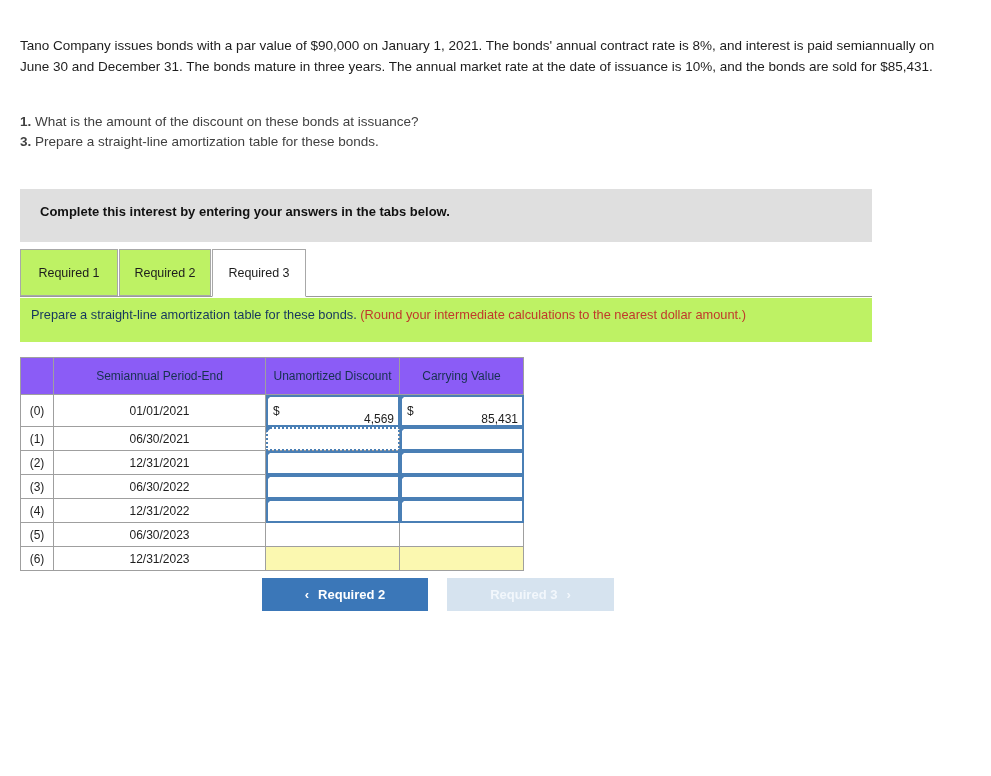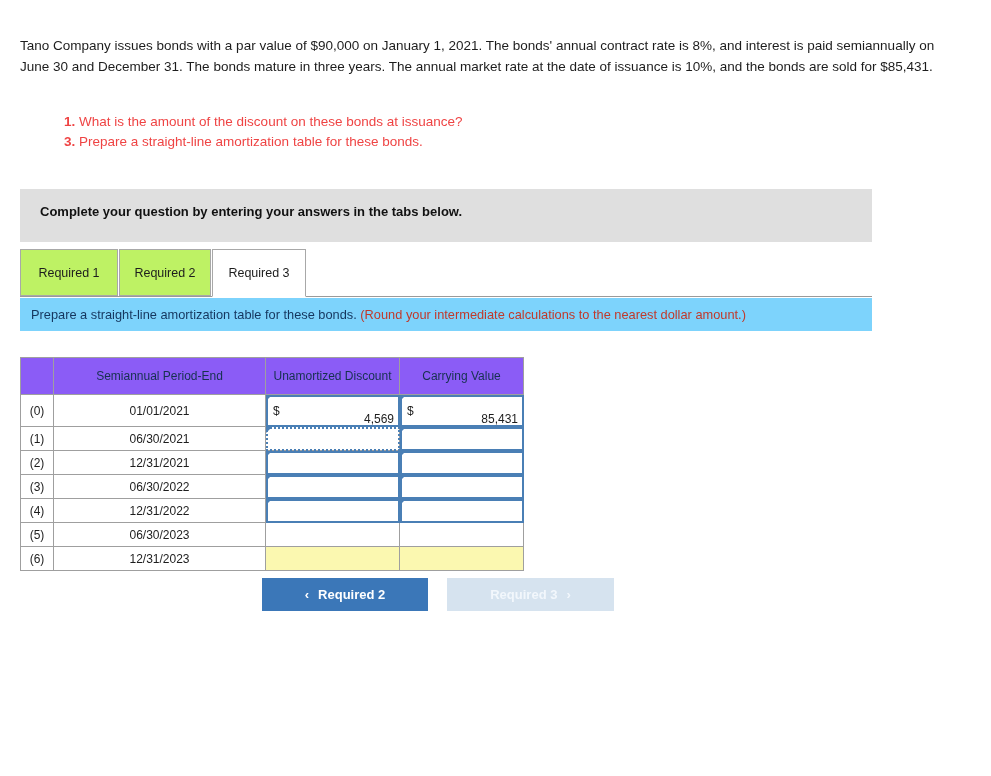--- a/index.html
+++ b/index.html
@@ -34,22 +34,21 @@
     color: #1d1d1d;
   }
 
   .questions {
     position: absolute;
     left: 20px;
     top: 112px;
     width: 900px;
     font-size: 13.5px;
     line-height: 20px;
-    color: #ef4444;
-    margin-left: 44px;
+    color: #404040;
   }
   .questions .qline { white-space: nowrap; }
   .questions .qnum { font-weight: bold; }
 
   
   .gray-banner {
     position: absolute;
     left: 20px;
     top: 189px;
     width: 852px;
@@ -104,22 +103,22 @@
   .tab-1 { left: 0px;   width: 98px; }
   .tab-2 { left: 99px;  width: 92px; }
   .tab-3 { left: 192px; width: 94px; }
 
   
   .blue-panel {
     position: absolute;
     left: 20px;
     top: 298px;
     width: 852px;
-    height: 33px;
-    background: #7dd3fc;
+    height: 44px;
+    background: #bef264;
   }
   .blue-panel-text {
     position: absolute;
     left: 11px;
     top: 8px;
     width: 800px;
     font-size: 12.8px;
     line-height: 17px;
     color: #15365e;
   }
@@ -264,21 +263,21 @@
 <div class="page">
 
   <div class="problem">Tano Company issues bonds with a par value of $90,000 on January 1, 2021. The bonds' annual contract rate is 8%, and interest is paid semiannually on June 30 and December 31. The bonds mature in three years. The annual market rate at the date of issuance is 10%, and the bonds are sold for $85,431.</div>
 
   <div class="questions">
     <div class="qline"><span class="qnum">1.</span> <span>What is the amount of the discount on these bonds at issuance?</span></div>
     <div class="qline"><span class="qnum">3.</span> <span>Prepare a straight-line amortization table for these bonds.</span></div>
   </div>
 
   <div class="gray-banner">
-    <div class="gray-banner-text">Complete your question by entering your answers in the tabs below.</div>
+    <div class="gray-banner-text">Complete this interest by entering your answers in the tabs below.</div>
   </div>
 
   <div class="tabstrip">
     <div class="tabstrip-baseline"></div>
     <div class="tab tab-1">
       <span>Required 1</span>
     </div>
     <div class="tab tab-2">
       <span>Required 2</span>
     </div>

